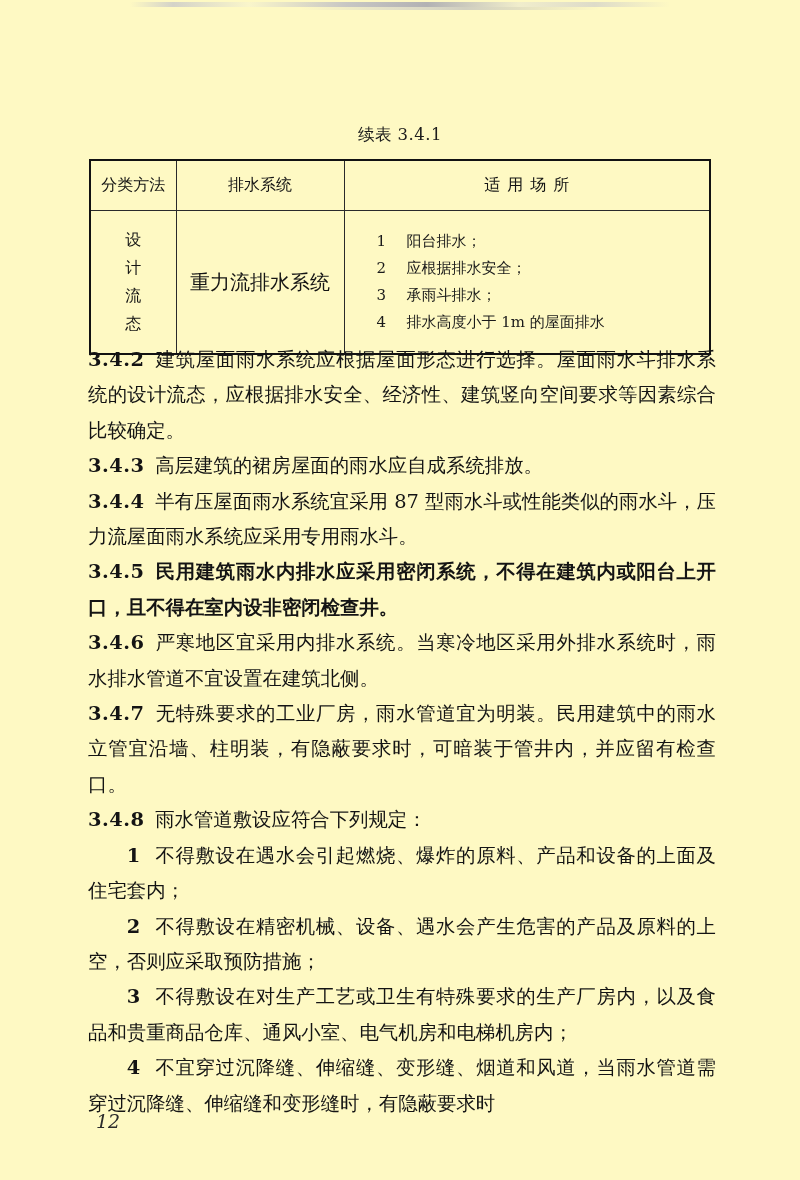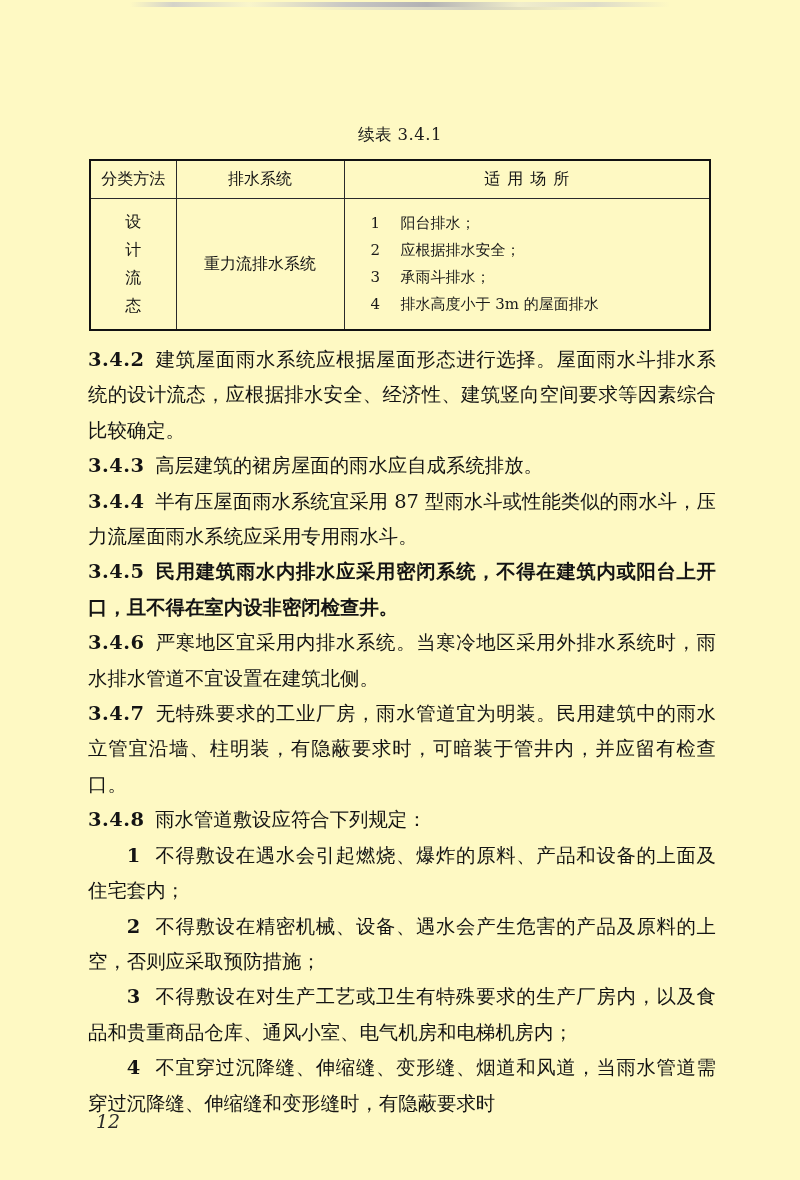--- a/index.html
+++ b/index.html
@@ -76,21 +76,21 @@
   }
   table.spec-table {
     width: 620px;
     border-collapse: collapse;
     table-layout: fixed;
     border: 2px solid #121212;
   }
   table.spec-table td,
   table.spec-table th {
     border: 1px solid #2a2a2a;
-    padding: 0;
+    padding: 6px;
     vertical-align: middle;
     font-weight: normal;
   }
   .col-method  { width: 86px; }
   .col-system  { width: 168px; }
   .col-place   { width: 366px; }
 
   .hdr-cell {
     height: 37px;
     text-align: center;
@@ -108,21 +108,21 @@
   .vert-label {
     text-align: center;
     font-size: 16px;
     line-height: 28px;
     color: #141414;
   }
   .vert-label span { display: block; }
 
   .sys-label {
     text-align: center;
-    font-size: 16px;
+    font-size: 20px;
     color: #141414;
   }
 
   .place-list {
     padding: 10px 0 10px 26px;
     font-size: 15px;
     line-height: 27px;
     color: #1a1a1a;
   }
   .place-item {
@@ -232,21 +232,21 @@
               <div class="place-item">
                 <span class="place-num">2</span>
                 <span class="place-txt">应根据排水安全；</span>
               </div>
               <div class="place-item">
                 <span class="place-num">3</span>
                 <span class="place-txt">承雨斗排水；</span>
               </div>
               <div class="place-item">
                 <span class="place-num">4</span>
-                <span class="place-txt">排水高度小于 3m 的屋面排水</span>
+                <span class="place-txt">排水高度小于 1m 的屋面排水</span>
               </div>
             </div>
           </td>
         </tr>
       </tbody>
     </table>
   </div>
 
   <div class="body">
 

